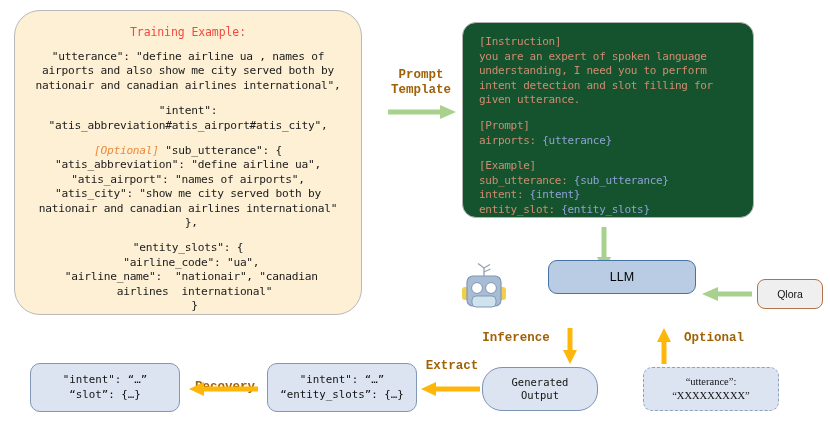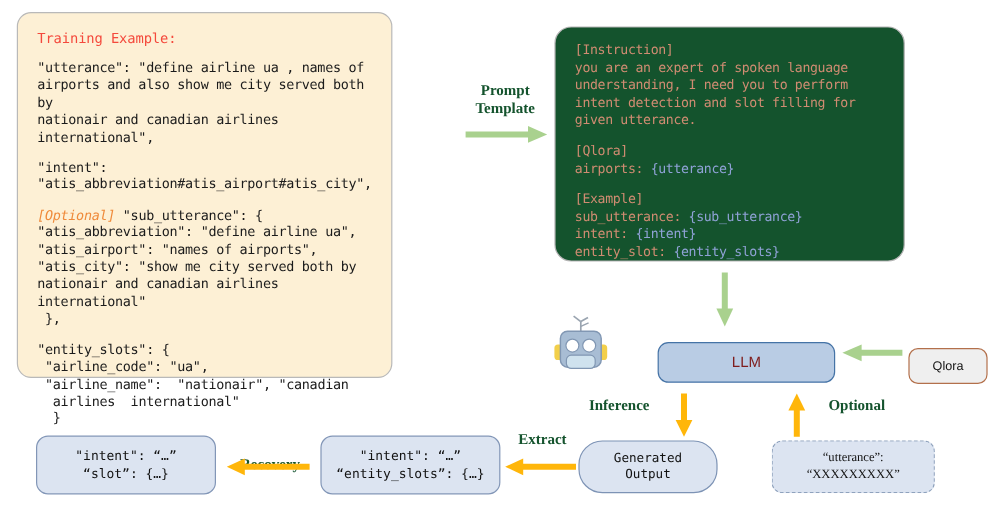--- a/index.html
+++ b/index.html
@@ -23,26 +23,27 @@
 
   
   .box {
     position: absolute;
     box-sizing: border-box;
   }
 
   .training-box {
     left: 14px;
     top: 10px;
-    width: 313px;
+    width: 348px;
     height: 305px;
     background: #fdf0d5;
     border: 1px solid #b9b9b9;
-    border-radius: 12px;
+    border-radius: 26px;
     padding: 14px 16px 0 16px;
+    text-align: center;
   }
   .training-title {
     font-family: "DejaVu Sans Mono", monospace;
     font-size: 11.5px;
     color: #f4493c;
     margin-bottom: 11px;
     letter-spacing: -0.1px;
   }
   .code {
     font-family: "DejaVu Sans Mono", monospace;
@@ -72,56 +73,56 @@
     color: #d08c72;
     white-space: pre-wrap;
     letter-spacing: -0.3px;
   }
   .ptext-block { margin-bottom: 11px; }
   .ph { color: #8fa2d6; }
 
   
   .lbl {
     position: absolute;
-    font-family: Liberation Serif, serif;
+    font-family: Liberation Mono, monospace;
     font-weight: bold;
     font-size: 12.5px;
-    color: #14532d;
+    color: #a16207;
     line-height: 15px;
     text-align: center;
     white-space: pre-line;
   }
 
   
   .arrow { position: absolute; }
 
   
   .node {
     position: absolute;
     box-sizing: border-box;
     display: flex;
     align-items: center;
     justify-content: center;
     text-align: center;
   }
   .node-llm {
     left: 548px;
-    top: 285px;
+    top: 260px;
     width: 148px;
     height: 34px;
     background: #b9cce4;
     border: 1.4px solid #4573a6;
     border-radius: 9px;
     font-family: "Liberation Sans", sans-serif;
     font-size: 12.5px;
-    color: #7f1d1d;
+    color: #000000;
   }
   .node-qlora {
     left: 757px;
-    top: 290px;
+    top: 279px;
     width: 66px;
     height: 30px;
     background: #efefef;
     border: 1.3px solid #b3704b;
     border-radius: 8px;
     font-family: "Liberation Sans", sans-serif;
     font-size: 10.5px;
     color: #121212;
   }
   .node-out {
@@ -218,21 +219,21 @@
   }</div>
   </div>
 
   <div class="box prompt-box">
     <div class="ptext ptext-block"><span>[Instruction]</span>
 <span>you are an expert of spoken language
 understanding, I need you to perform
 intent detection and slot filling for
 given utterance.</span></div>
 
-    <div class="ptext ptext-block"><span>[Qlora]</span>
+    <div class="ptext ptext-block"><span>[Prompt]</span>
 <span>airports: </span><span class="ph">{utterance}</span></div>
 
     <div class="ptext"><span>[Example]</span>
 <span>sub_utterance: </span><span class="ph">{sub_utterance}</span>
 <span>intent: </span><span class="ph">{intent}</span>
 <span>entity_slot: </span><span class="ph">{entity_slots}</span></div>
   </div>
 
   <div class="lbl" style="left:378px; top:68px; width:86px;">Prompt
 Template</div>

